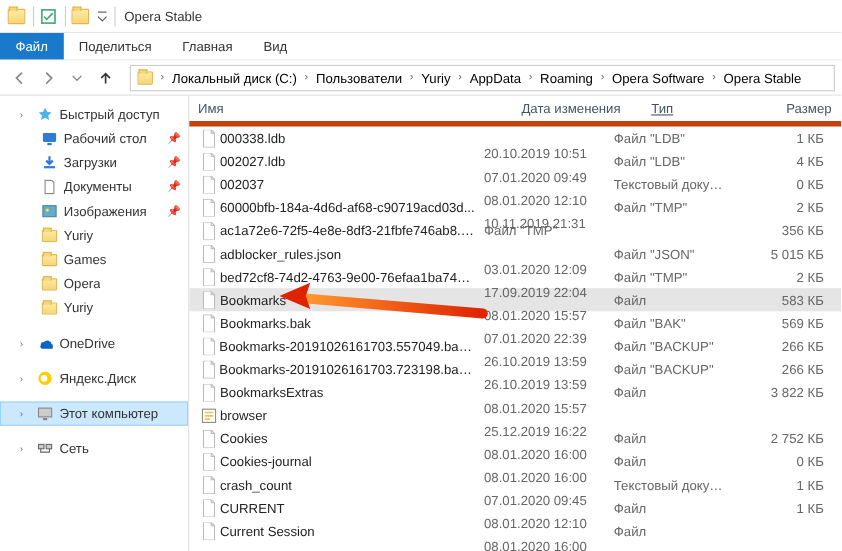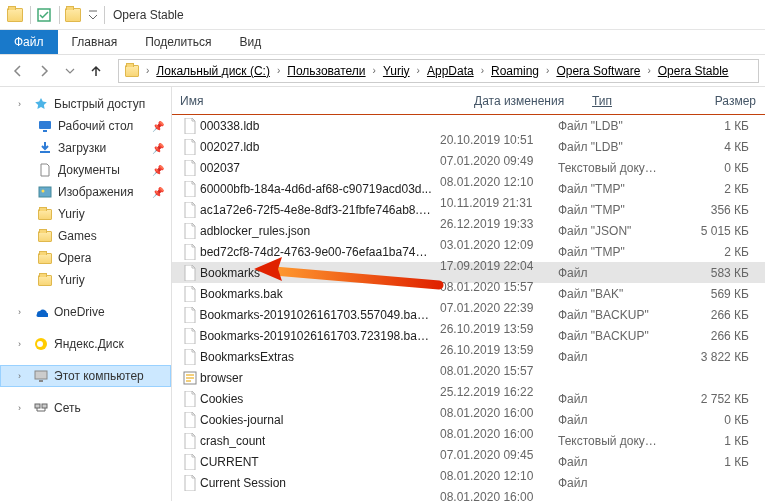--- a/index.html
+++ b/index.html
@@ -13,36 +13,36 @@
 .folder-yellow::before { content: ''; position: absolute; top: -3px; left: 0; width: 6px; height: 3px; background: #f8d677; border: 1px solid #e0b84d; border-bottom: none; }
 
 .ribbon-tabs { height: 25px; display: flex; align-items: center; background: #fff; border-bottom: 1px solid #e1e1e1; }
 .rtab { padding: 0 14px; height: 100%; display: flex; align-items: center; cursor: pointer; color: #333; }
 .rtab.active { background: #1979ca; color: #fff; }
 
 .addrbar { height: 32px; display: flex; align-items: center; background: #fff; border-bottom: 1px solid #e1e1e1; padding: 0 6px; }
 .navbtn { width: 24px; height: 24px; display: flex; align-items: center; justify-content: center; cursor: pointer; color: #888; margin-right: 2px; }
 .navbtn.enabled { color: #333; }
 .breadcrumb { flex: 1; height: 24px; border: 1px solid #ccc; display: flex; align-items: center; padding: 0 2px; margin-left: 8px; background: #fff; overflow: hidden; }
-.bc-seg { display: flex; align-items: center; padding: 0 4px; height: 100%; cursor: pointer; white-space: nowrap; text-decoration: underline; }
+.bc-seg { display: flex; align-items: center; padding: 0 4px; height: 100%; cursor: pointer; white-space: nowrap; }
 .bc-chev { color: #666; font-size: 10px; padding: 0 3px; }
 
 .workspace { display: flex; height: calc(100% - 87px); }
 .sidebar { width: 172px; border-right: 1px solid #e1e1e1; padding: 6px 0; overflow: hidden; }
 .sb-item { display: flex; align-items: center; height: 22px; padding: 0 6px 0 18px; cursor: pointer; }
 .sb-item.indent { padding-left: 36px; }
 .sb-item.selected { background: #cce8ff; border: 1px solid #99d1ff; padding-left: 17px; }
 .sb-arrow { width: 12px; color: #666; font-size: 9px; margin-right: 2px; }
 .sb-icon { width: 18px; display: flex; justify-content: center; margin-right: 4px; }
 .sb-label { color: #333; white-space: nowrap; overflow: hidden; text-overflow: ellipsis; }
 .sb-pin { margin-left: auto; color: #666; font-size: 10px; }
 .sb-gap { height: 10px; }
 
 .main { flex: 1; display: flex; flex-direction: column; overflow: hidden; }
-.colhdr { display: flex; height: 28px; border-bottom: 1px solid #c2410c; align-items: center; }
+.colhdr { display: flex; height: 28px; border-bottom: 5px solid #c2410c; align-items: center; }
 .colhdr > div { padding: 0 8px; color: #456; display: flex; align-items: center; height: 100%; border-right: 1px solid transparent; cursor: pointer; }
 .col-name { width: 260px; }
 .col-date { width: 118px; margin-left: 34px; }
 .col-type { width: 120px; text-decoration: underline; }
 .col-size { flex: 1; justify-content: flex-end; padding-right: 24px; }
 
 .filegrid { flex: 1; overflow: hidden; position: relative; }
 .row { display: flex; height: 21px; align-items: center; cursor: pointer; }
 .row.selected { background: #e5e5e5; }
 .cell-name { width: 260px; display: flex; align-items: center; padding-left: 8px; }
@@ -79,22 +79,22 @@
         <line x1="0" y1="2" x2="8" y2="2" stroke="#666"></line>
         <path d="M0 6l4 4 4-4" fill="none" stroke="#666"></path>
       </svg>
   </div>
   <div class="tb-sep"></div>
   <span class="tb-title">Opera Stable</span>
 </div>
 
 <div class="ribbon-tabs">
   <div class="rtab active">Файл</div>
+  <div class="rtab">Поделиться</div>
   <div class="rtab">Главная</div>
-  <div class="rtab">Поделиться</div>
   <div class="rtab">Вид</div>
 </div>
 
 <div class="addrbar">
   <div class="navbtn">
       <svg width="16" height="16">
         <path d="M10 3l-5 5 5 5" fill="none" stroke="currentColor" stroke-width="1.5"></path>
       </svg>
     </div>
   <div class="navbtn">
@@ -340,21 +340,20 @@
         <div class="row">
           <div class="cell-name">
             <span class="file-ico">
               <svg width="14" height="16">
                 <path d="M2 0h7l3 3v13H2z" fill="#fff" stroke="#bbb"></path>
                 <path d="M9 0v3h3" fill="none" stroke="#bbb"></path>
               </svg>
             </span>
             <span class="fname">ac1a72e6-72f5-4e8e-8df3-21fbfe746ab8.t...</span>
           </div>
-          <div class="cell-date">26.12.2019 19:33</div>
           <div class="cell-type">Файл "TMP"</div>
           <div class="cell-size">356 КБ</div>
         </div>
         <div class="row">
           <div class="cell-name">
             <span class="file-ico">
               <svg width="14" height="16">
                 <path d="M2 0h7l3 3v13H2z" fill="#fff" stroke="#bbb"></path>
                 <path d="M9 0v3h3" fill="none" stroke="#bbb"></path>
               </svg>

